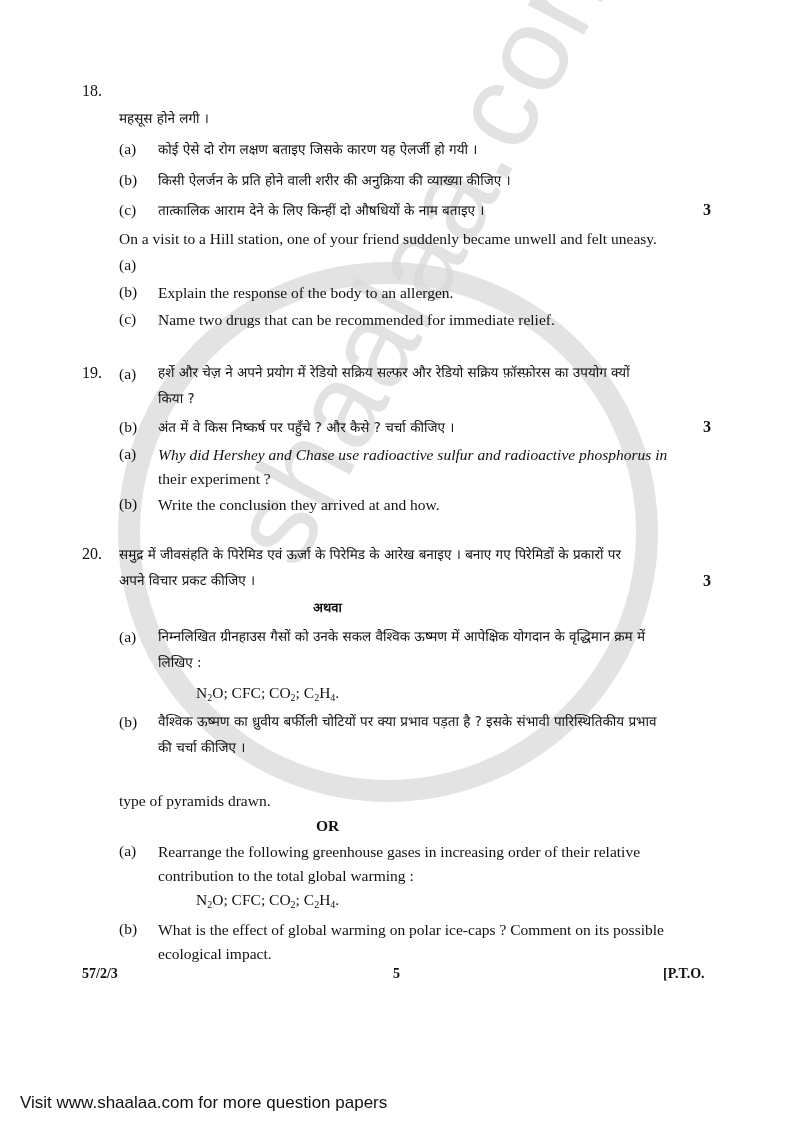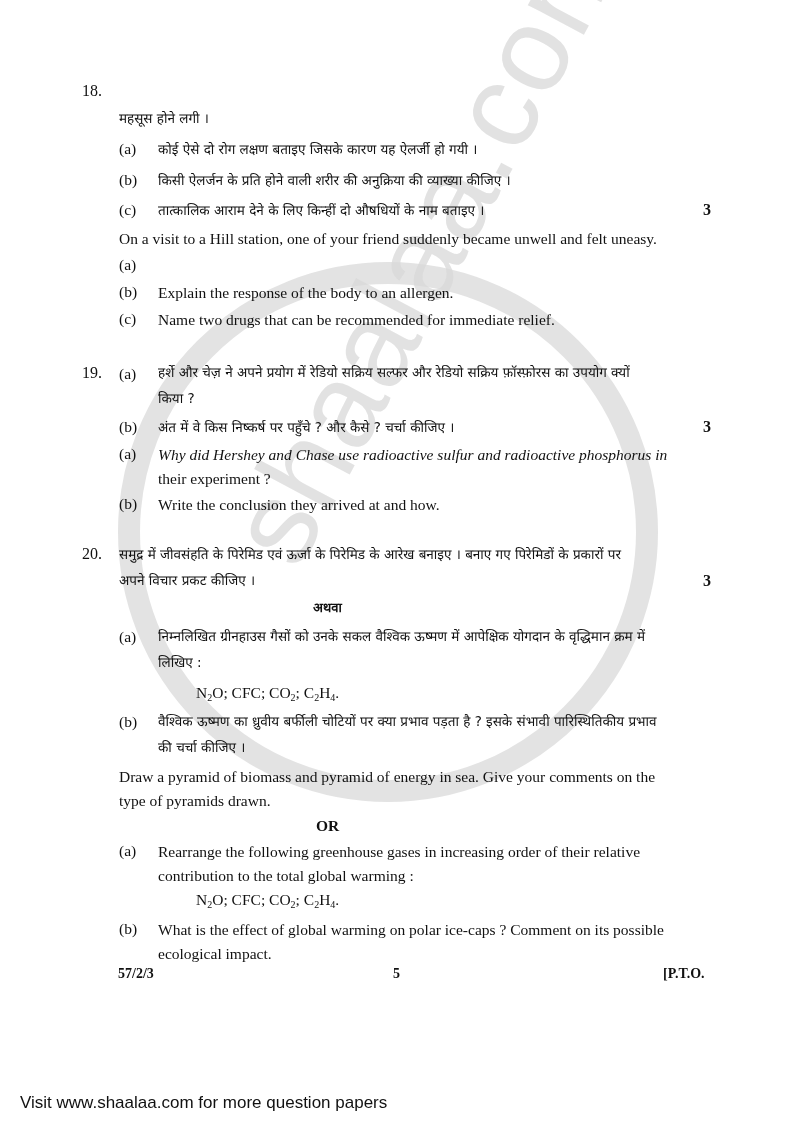--- a/index.html
+++ b/index.html
@@ -73,33 +73,32 @@
   <div class="lbl" style="top:628px;">(a)</div>
   <div class="line hi" style="left:158px; top:626px;">निम्नलिखित ग्रीनहाउस गैसों को उनके सकल वैश्विक ऊष्मण में आपेक्षिक योगदान के वृद्धिमान क्रम में</div>
   <div class="line hi" style="left:158px; top:652px;text-align:right;">लिखिए :</div>
 
   <div class="line" style="left:196px; top:683px;"><span>N</span><sub>2</sub><span>O; CFC; CO</span><sub>2</sub><span>; C</span><sub>2</sub><span>H</span><sub>4</sub><span>.</span></div>
 
   <div class="lbl" style="top:713px;">(b)</div>
   <div class="line hi" style="left:158px; top:711px;">वैश्विक ऊष्मण का ध्रुवीय बर्फीली चोटियों पर क्या प्रभाव पड़ता है ? इसके संभावी पारिस्थितिकीय प्रभाव</div>
   <div class="line hi" style="left:158px; top:737px;">की चर्चा कीजिए ।</div>
 
-  <div class="line" style="left:119px; top:767px;">Draw a pyramid of biomass and pyramid of energy in sea. Give your comments on the</div>
   <div class="line" style="left:119px; top:791px;">type of pyramids drawn.</div>
 
   <div class="center" style="top:817px; font-size:15.5px;">OR</div>
 
   <div class="lbl" style="top:842px;">(a)</div>
   <div class="line" style="left:158px; top:842px;">Rearrange the following greenhouse gases in increasing order of their relative</div>
   <div class="line" style="left:158px; top:866px;">contribution to the total global warming :</div>
 
   <div class="line" style="left:196px; top:890px;"><span>N</span><sub>2</sub><span>O; CFC; CO</span><sub>2</sub><span>; C</span><sub>2</sub><span>H</span><sub>4</sub><span>.</span></div>
 
   <div class="lbl" style="top:920px;">(b)</div>
   <div class="line" style="left:158px; top:920px;">What is the effect of global warming on polar ice-caps ? Comment on its possible</div>
   <div class="line" style="left:158px; top:944px;">ecological impact.</div>
 
-  <div class="footer" style="left:82px;margin-left:36px;">57/2/3</div>
+  <div class="footer" style="left:82px;">57/2/3</div>
   <div class="footer" style="left:393px;">5</div>
   <div class="footer" style="left:663px;">[P.T.O.</div>
 
   <div class="visit">Visit www.shaalaa.com for more question papers</div>
 </div>
 
 </body></html>

